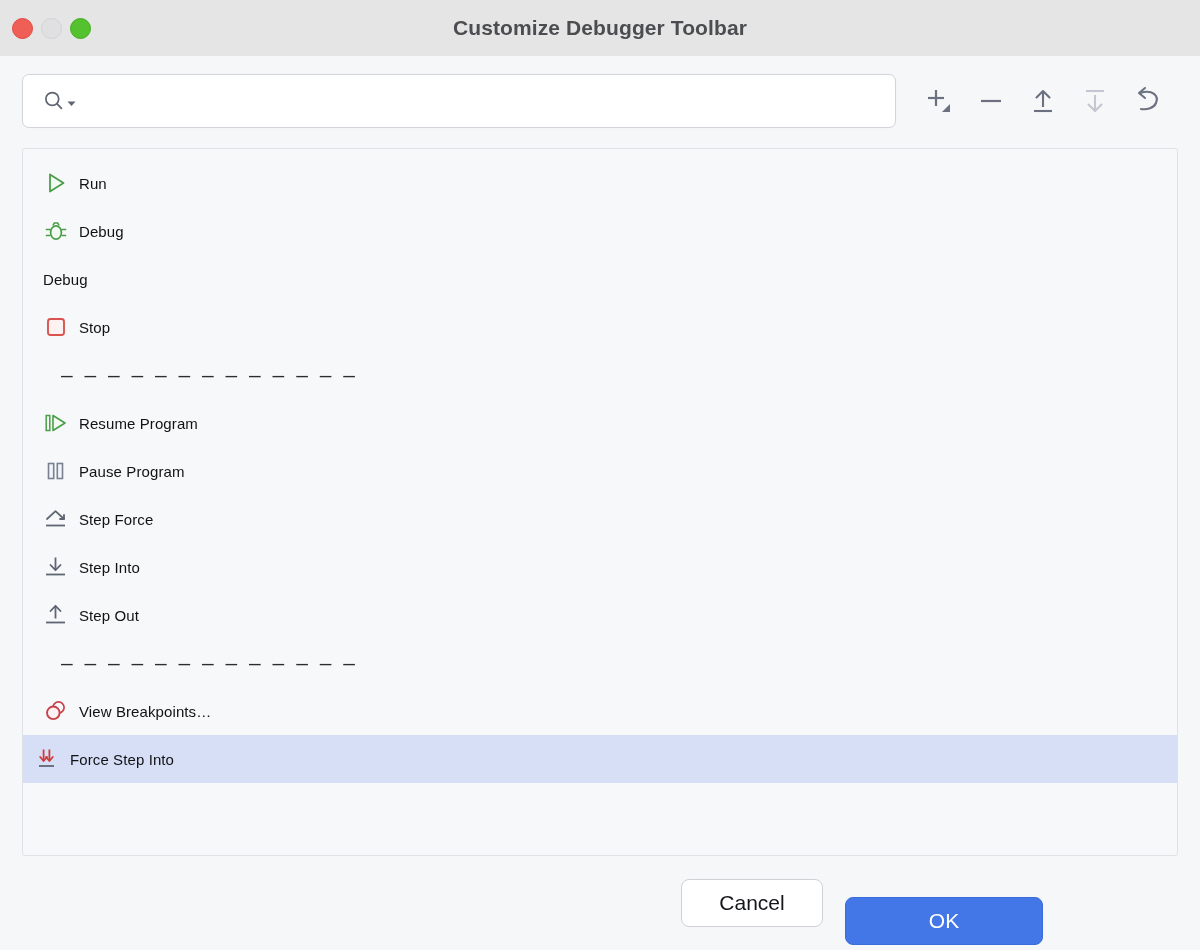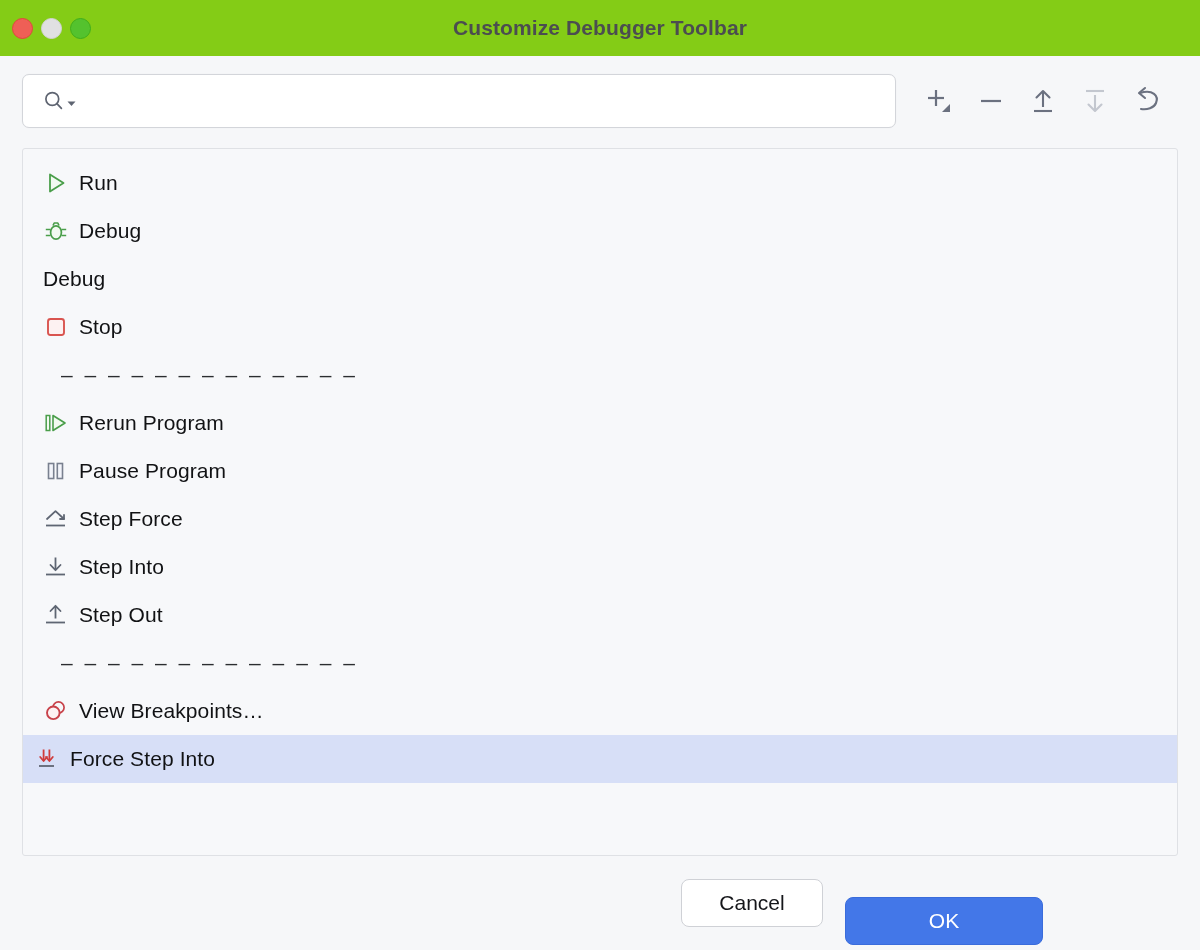--- a/index.html
+++ b/index.html
@@ -18,21 +18,21 @@
     overflow: hidden;
   }
 
   
   .titlebar {
     position: relative;
     height: 56px;
     display: flex;
     align-items: center;
     justify-content: center;
-    background: #84cc16;
+    background: #e5e5e5;
   }
   .traffic-lights {
     position: absolute;
     left: 12px; top: 0;
     height: 56px;
     display: flex;
     align-items: center;
     gap: 8px;
   }
   .light {
@@ -120,21 +120,21 @@
   .row.selected { background: #d7dff7; padding-left: 11px; }
   .row-icon {
     width: 36px;
     min-width: 36px;
     height: 30px;
     display: flex;
     align-items: center;
     justify-content: flex-start;
   }
   .row-label {
-    font-size: 21px;
+    font-size: 15px;
     color: #111214;
     letter-spacing: 0.1px;
     white-space: nowrap;
   }
   .row.no-icon .row-label { margin-left: 0px; }
 
   .separator-row {
     height: 48px;
     display: flex;
     align-items: center;
@@ -298,21 +298,21 @@
         <span class="sep-dashes">– – – – – – – – – – – – –</span>
       </div>
 
       <div class="row">
         <span class="row-icon">
           <svg width="26" height="26" viewBox="0 0 26 26" aria-hidden="true">
             <rect x="3.2" y="5.5" width="3.6" height="15" fill="#f2faf1" stroke="#4a9e4a" stroke-width="1.5"></rect>
             <polygon points="10,5.5 22,13 10,20.5" fill="#f2faf1" stroke="#4a9e4a" stroke-width="1.6" stroke-linejoin="round"></polygon>
           </svg>
         </span>
-        <span class="row-label">Rerun Program</span>
+        <span class="row-label">Resume Program</span>
       </div>
 
       <div class="row">
         <span class="row-icon">
           <svg width="26" height="26" viewBox="0 0 26 26" aria-hidden="true">
             <rect x="5.5" y="5.5" width="5.2" height="15" fill="#f2f4fa" stroke="#79808f" stroke-width="1.6"></rect>
             <rect x="14.3" y="5.5" width="5.2" height="15" fill="#f2f4fa" stroke="#79808f" stroke-width="1.6"></rect>
           </svg>
         </span>
         <span class="row-label">Pause Program</span>

